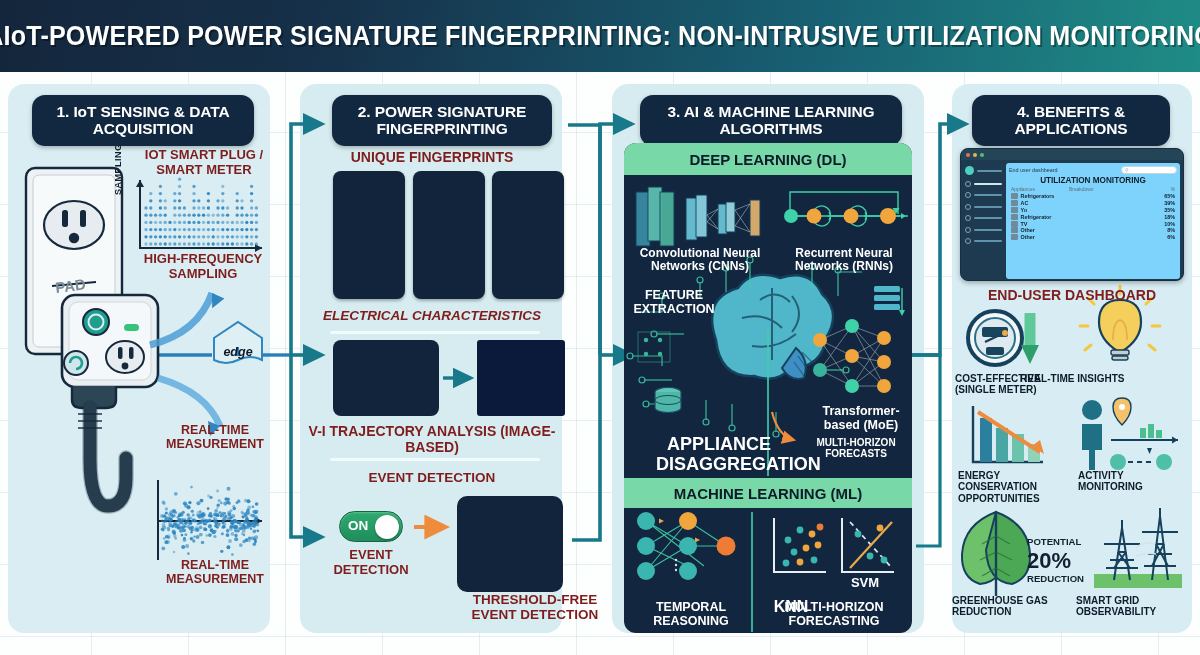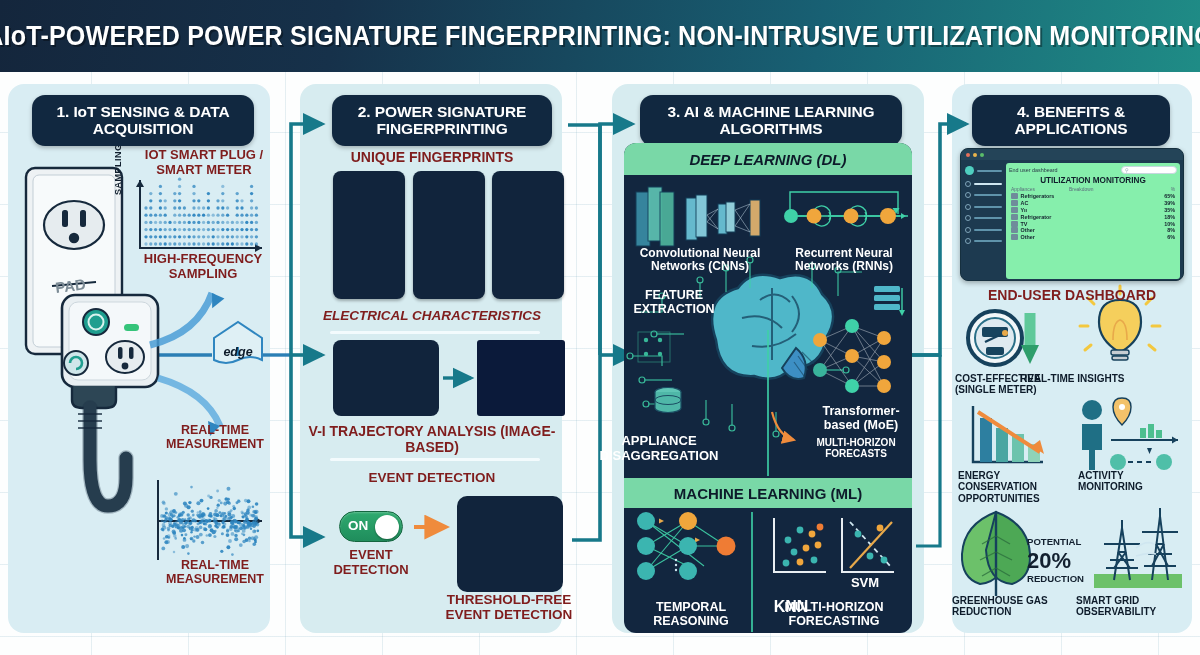--- a/index.html
+++ b/index.html
@@ -100,39 +100,39 @@
     position:absolute; left:339px; top:511px; width:64px; height:31px; z-index:5;
     background:linear-gradient(180deg,#2faa6f,#1f8d5c); border-radius:17px;
     border:1.5px solid #14663f; box-shadow:inset 0 1px 2px rgba(255,255,255,.25);
   }
   #toggle .knob{ position:absolute; right:3px; top:2.5px; width:24px; height:24px;
                  border-radius:50%; background:#fff; box-shadow:0 1px 2px rgba(0,0,0,.35);}
   #toggle .on{ position:absolute; left:8px; top:6px; font-size:13.5px; font-weight:bold; color:#fff;text-align:center;}
   #lbl-evdet2{ left:318px; top:548px; width:106px; font-size:13px;}
   #fp-card{ position:absolute; left:457px; top:496px; width:106px; height:96px;
             background:#11243c; border-radius:10px; z-index:4;}
-  #lbl-tfed{ left:442px; top:592px; width:134px; font-size:13.5px;}
+  #lbl-tfed{ left:468px; top:592px; width:134px; font-size:13.5px;}
 
   
   #dl-box{ position:absolute; left:624px; top:143px; width:288px; height:338px;
            background:#12263f; border-radius:12px 12px 0 0; z-index:3; overflow:hidden;}
   #dl-hdr{ position:absolute; left:624px; top:143px; width:288px; height:32px;
            background:#79d8a7; border-radius:12px 12px 0 0; z-index:5;
            display:flex; align-items:center; justify-content:center;
-           font-size:15px; font-weight:bold; color:#0d1b2a;font-style:italic;}
+           font-size:15px; font-weight:bold; color:#0d1b2a;}
   #ml-hdr{ position:absolute; left:624px; top:478px; width:288px; height:30px;
            background:#79d8a7; z-index:5; display:flex; align-items:center;
            justify-content:center; font-size:15px; font-weight:bold; color:#0d1b2a;}
   #ml-box{ position:absolute; left:624px; top:506px; width:288px; height:127px;
            background:#12263f; border-radius:0 0 12px 12px; z-index:3;}
   .c3lbl{ position:absolute; color:#fff; font-weight:bold; text-align:center; z-index:6; line-height:1.12;}
   #c3-cnn{ left:630px; top:247px; width:140px; font-size:12px; font-weight:600;}
   #c3-rnn{ left:780px; top:247px; width:128px; font-size:12px; font-weight:600;}
   #c3-fe{ left:628px; top:288px; width:92px; font-size:12.5px;}
-  #c3-ad{ left:596px; top:434px; width:126px; font-size:13px;}
+  #c3-ad{ left:656px; top:434px; width:126px; font-size:18px;}
   #c3-tr{ left:812px; top:404px; width:98px; font-size:12.5px; font-weight:600;}
   #c3-mh{ left:800px; top:437px; width:112px; font-size:10px;}
   #c3-tempo{ left:630px; top:600px; width:122px; font-size:12.5px;}
   #c3-mhf{ left:760px; top:600px; width:148px; font-size:12.5px;}
   #c3-knn{ left:760px; top:598px; width:62px; font-size:16px;}
   #c3-svm{ left:834px; top:576px; width:62px; font-size:13px;}
 
   
   #dash{
     position:absolute; left:960px; top:148px; width:224px; height:133px; z-index:5;
@@ -141,21 +141,21 @@
   }
   #dash-bar{ height:11px; background:#244458; display:flex; align-items:center; gap:3px; padding-left:5px;}
   .dot{ width:4px; height:4px; border-radius:50%;}
   #dash-body{ display:flex; height:122px;}
   #dash-side{ width:45px; background:#1d3a50; padding:6px 4px;}
   #dash-side .sr{ display:flex; align-items:center; gap:3px; margin-bottom:5.5px;}
   #dash-side .sico{ width:6px; height:6px; border-radius:50%; border:1px solid #7fa4b8;}
   #dash-side .sline{ height:2px; background:#5f93ab; border-radius:1px; flex:1;}
   #dash-side .sr.active .sline{ background:#cfe6f0;}
   #dash-side .sr.first .sico{ width:9px; height:9px; background:#4fcfc0; border:none;}
-  #dash-main{ flex:1; background:#86efac; margin:3px 3px 3px 0; border-radius:3px; padding:3px;}
+  #dash-main{ flex:1; background:#7dd3fc; margin:3px 3px 3px 0; border-radius:3px; padding:3px;}
   #dash-search{ display:flex; align-items:center; justify-content:space-between; margin-bottom:2px;}
   #dash-search .st{ font-size:5.4px; color:#2b3c48;}
   #dash-search .sb{ width:56px; height:8px; background:#fff; border:.6px solid #c6d6de;
                     border-radius:4px; display:flex; align-items:center; padding-left:3px;}
   #dash-search .sb .mag{ font-size:5px; color:#8fa6b2;}
   #dash-title{ text-align:center; font-size:8.2px; font-weight:bold; color:#11202c; margin:1px 0 2px;}
   .dhdr{ display:flex; font-size:4.9px; color:#5b6f7c; padding:0 2px 1px;}
   .drow{ display:flex; align-items:center; font-size:5.4px; color:#14222e;
          font-weight:bold; padding:.4px 2px;}
   .dcell-app{ width:58px; display:flex; align-items:center; gap:2.5px;}

